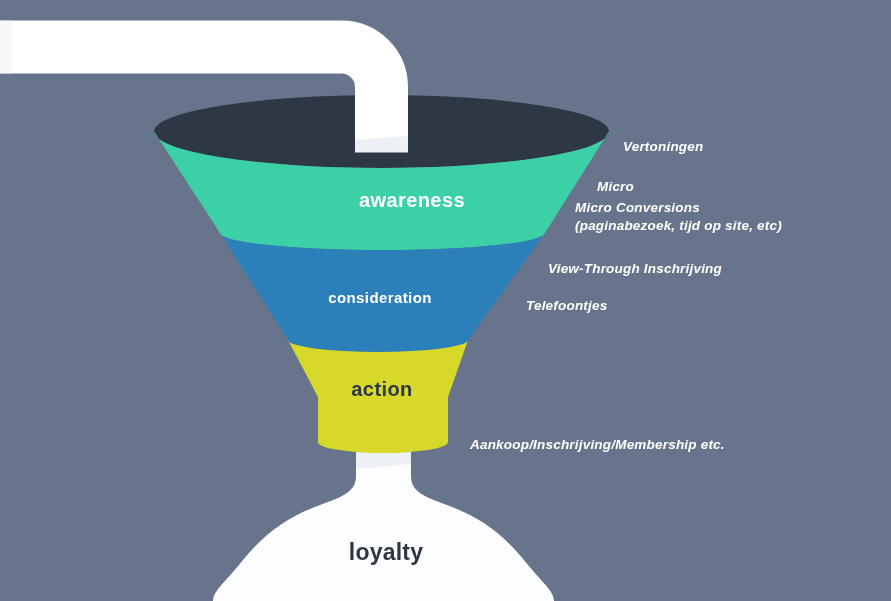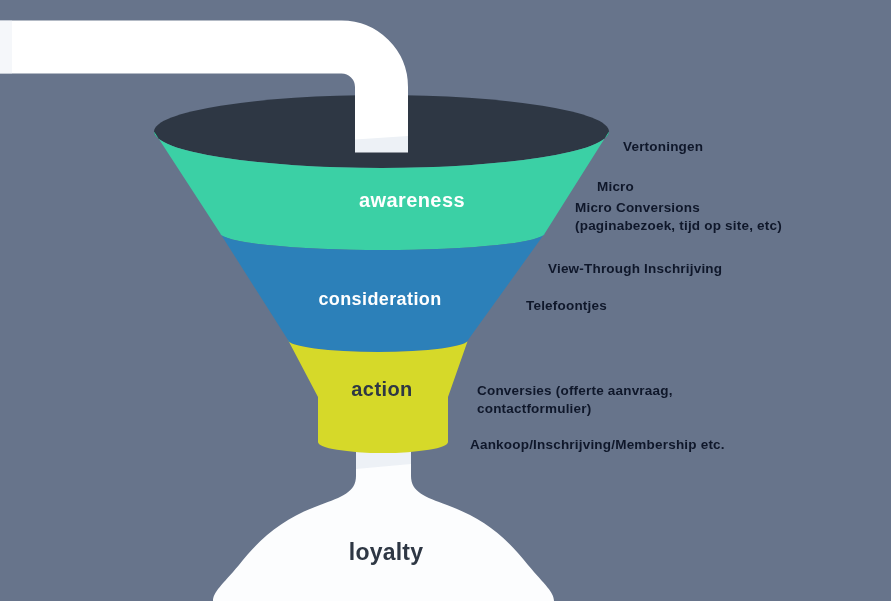--- a/index.html
+++ b/index.html
@@ -19,26 +19,27 @@
     font-size: 20px;
     letter-spacing: 0.4px;
     white-space: nowrap;
     color: #ffffff;
   }
   .stage-label.dark { color: #2e3744; }
   .stage-label.loyalty { font-size: 23px; letter-spacing: 0.2px; }
 
   .ann {
     position: absolute;
-    color: #0f172a;
+    color: #ffffff;
     font-weight: 700;
     font-size: 13.5px;
     line-height: 18px;
     letter-spacing: 0.2px;
     white-space: pre-line;
+    font-style: italic;
   }
 </style>
 </head>
 <body>
 
 <div id="stage">
 
   <svg id="funnel-svg" width="891" height="601" viewBox="0 0 891 601">
 
     <ellipse cx="381.5" cy="131.5" rx="227.5" ry="36.5" fill="#2e3744"></ellipse>
@@ -62,37 +63,35 @@
 
     <path d="M -20 47 H 341.5 A 40 40 0 0 1 381.5 87 V 152" fill="none" stroke-width="53" stroke="#ffffff"></path>
 
     <rect x="0" y="20.5" width="12" height="53" opacity="0.55" fill="#edf1f6"></rect>
 
     <polygon points="355,139.5 408,136 408,152.5 355,152.5" fill="#edf1f6"></polygon>
   </svg>
 
   <div class="stage-label" style="left:389px; top:189px;margin-left:23px;">awareness</div>
 
-  <div class="stage-label" style="left:380px; top:289px; font-size:18px;">consideration</div>
+  <div class="stage-label" style="left:380px; top:289px; font-size:15px;">consideration</div>
 
   <div class="stage-label dark" style="left:382px; top:378px;">action</div>
 
   <div class="stage-label dark loyalty" style="left:386px; top:539px;">loyalty</div>
 
   <div class="ann" style="left:623px; top:138px;">Vertoningen</div>
 
   <div class="ann" style="left:597px; top:178px;">Micro</div>
 
   <div class="ann" style="left:575px; top:199px;">Micro Conversions
 (paginabezoek, tijd op site, etc)</div>
 
   <div class="ann" style="left:548px; top:260px;">View-Through Inschrijving</div>
 
   <div class="ann" style="left:526px; top:297px;">Telefoontjes</div>
 
 
-  <div class="ann" style="left:477px; top:382px;">Conversies (offerte aanvraag,
-contactformulier)</div>
 
   <div class="ann" style="left:470px; top:436px;">Aankoop/Inschrijving/Membership etc.</div>
 
 
 </div>
 
 </body></html>

